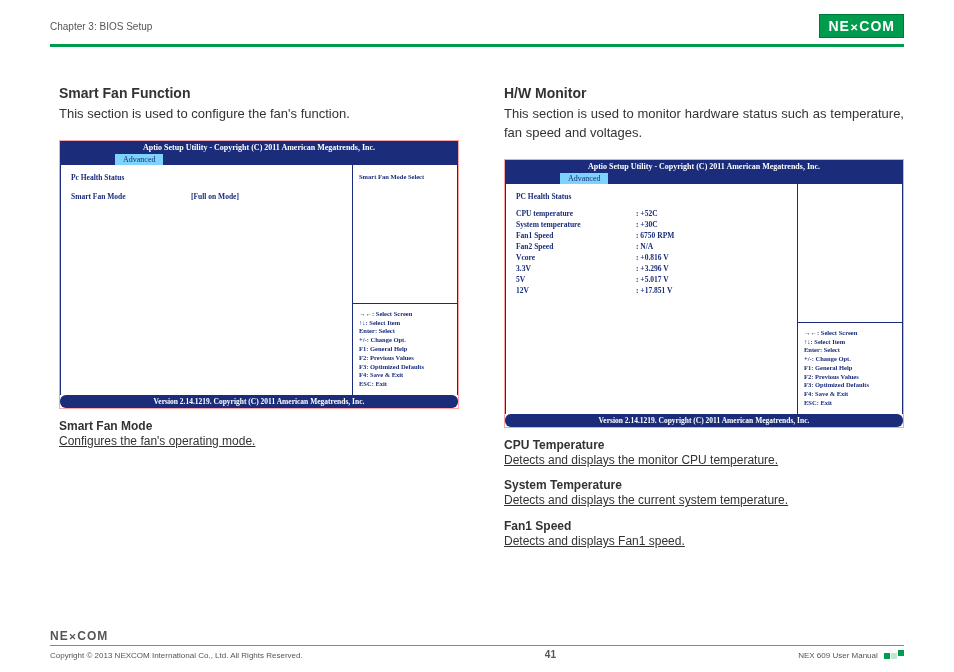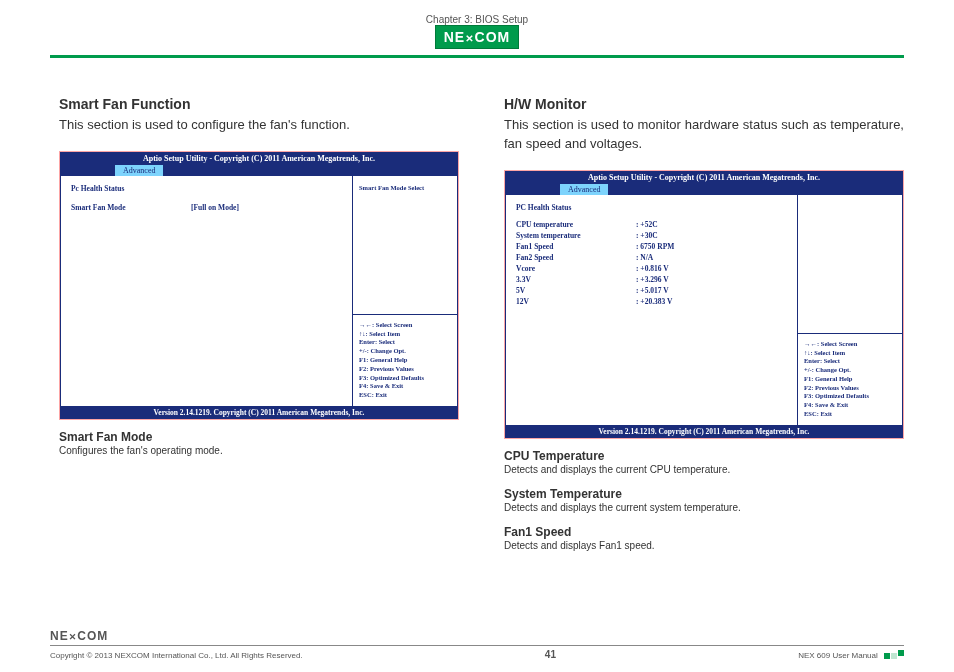--- a/index.html
+++ b/index.html
@@ -12,21 +12,20 @@
     position: relative;
     padding: 14px 50px 0 50px;
   }
   .top-header {
     display: flex;
     justify-content: space-between;
     align-items: center;
     font-size: 10px;
     color: #555;
     padding-bottom: 4px;
-    flex-direction: column;
   }
   .brand-logo {
     background: #009B4C;
     color: #fff;
     font-weight: bold;
     font-size: 14px;
     letter-spacing: 1px;
     padding: 3px 8px;
     border: 1px solid #007a3a;
     display: inline-block;
@@ -110,33 +109,35 @@
     padding: 6px 6px;
     line-height: 1.35;
   }
   .bios-bottom {
     background: #1a2c7a;
     color: #fff;
     text-align: center;
     font-weight: bold;
     padding: 2px 0;
     font-size: 7.5px;
+    border-radius: 6px;
   }
   .bios-row { display: flex; margin-bottom: 2px; }
   .bios-k { width: 120px; }
   .bios-v { }
   .sub-title {
     font-size: 12px;
     font-weight: bold;
     margin-top: 10px;
   }
   .sub-desc {
-    font-size: 10px;
+    font-size: 12px;
     margin-bottom: 10px;
     line-height: 1.4;
+    text-decoration: underline;
   }
   .footer {
     position: absolute;
     bottom: 12px;
     left: 50px;
     right: 50px;
   }
   .foot-rule { height: 1px; background: #888; margin-bottom: 3px; }
   .foot-row {
     display: flex;
@@ -242,21 +243,21 @@
           <div class="bios-row">
               <span class="bios-k">3.3V</span>
               <span class="bios-v">:  +3.296 V</span>
             </div>
           <div class="bios-row">
               <span class="bios-k">5V</span>
               <span class="bios-v">:  +5.017 V</span>
             </div>
           <div class="bios-row">
               <span class="bios-k">12V</span>
-              <span class="bios-v">:  +20.383 V</span>
+              <span class="bios-v">:  +17.851 V</span>
             </div>
         </div>
         <div class="bios-side">
           <div class="bios-side-top"></div>
           <div class="bios-side-help">
             <div>→←: Select Screen</div>
             <div>↑↓: Select Item</div>
             <div>Enter: Select</div>
             <div>+/-: Change Opt.</div>
             <div>F1: General Help</div>
@@ -264,21 +265,21 @@
             <div>F3: Optimized Defaults</div>
             <div>F4: Save &amp; Exit</div>
             <div>ESC: Exit</div>
           </div>
         </div>
       </div>
       <div class="bios-bottom">Version 2.14.1219. Copyright (C) 2011 American Megatrends, Inc.</div>
     </div>
 
     <div class="sub-title">CPU Temperature</div>
-    <div class="sub-desc">Detects and displays the current CPU temperature.</div>
+    <div class="sub-desc">Detects and displays the monitor CPU temperature.</div>
     <div class="sub-title">System Temperature</div>
     <div class="sub-desc">Detects and displays the current system temperature.</div>
     <div class="sub-title">Fan1 Speed</div>
     <div class="sub-desc">Detects and displays Fan1 speed.</div>
   </div>
 
 </div>
 
 <div class="footer">
   <div class="foot-left-logo">NE<span style="font-size:9px">✕</span>COM</div>

